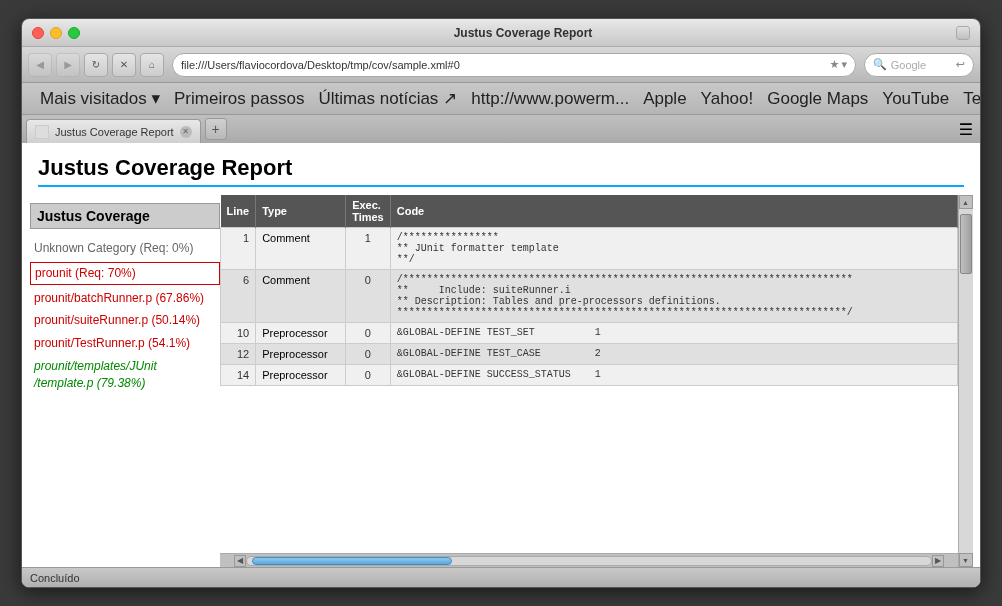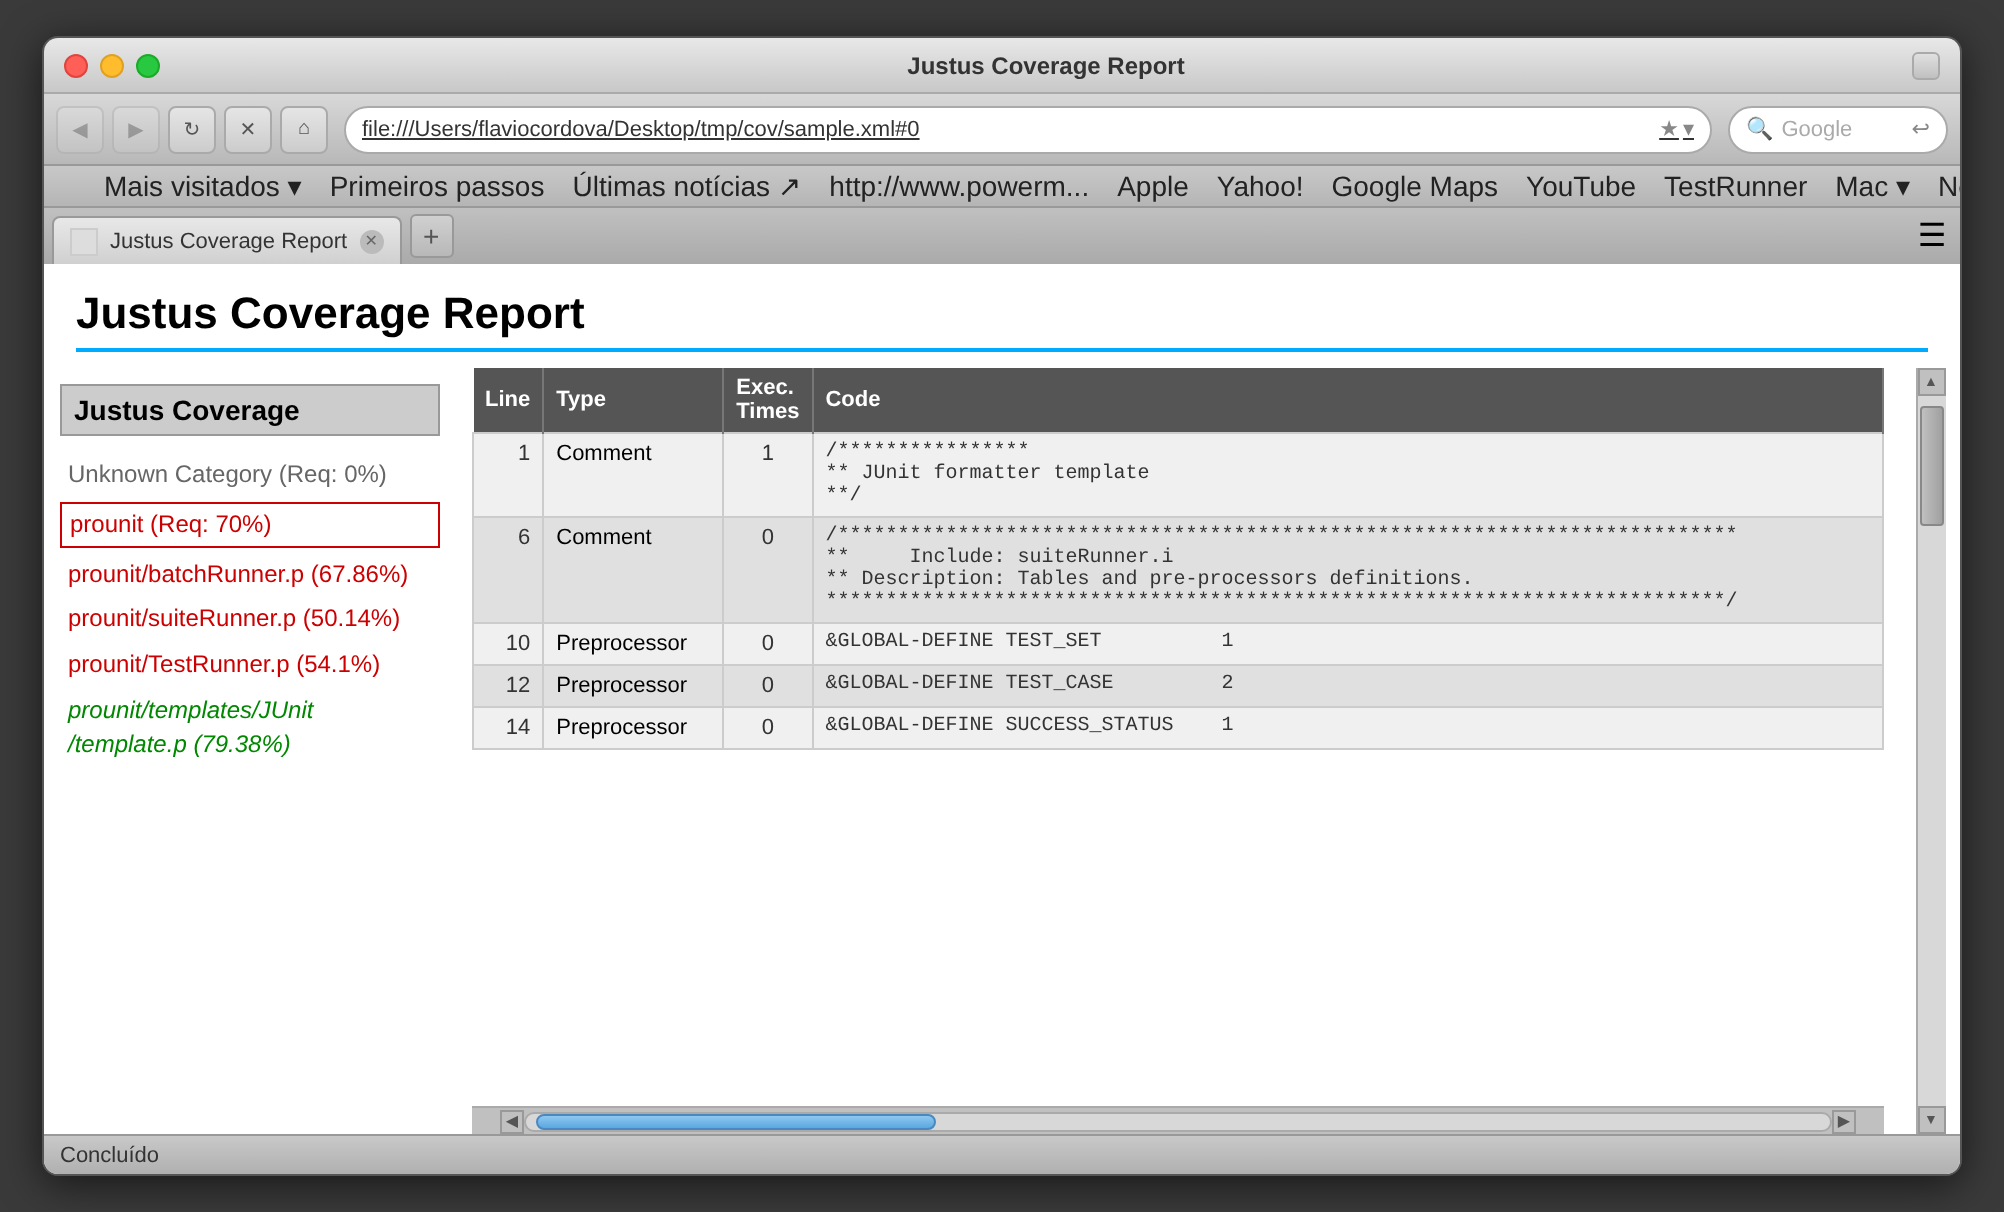--- a/index.html
+++ b/index.html
@@ -113,48 +113,47 @@
       height: 24px;
       background: white;
       border: 1px solid #aaa;
       border-radius: 12px;
       display: flex;
       align-items: center;
       padding: 0 8px;
       font-size: 11px;
       color: #333;
       margin: 0 4px;
-      text-decoration: underline;
     }
     .address-text { flex: 1; }
     .bookmark-icon { color: #888; margin-left: 4px; }
     .search-bar {
       height: 24px;
       background: white;
       border: 1px solid #aaa;
       border-radius: 12px;
       display: flex;
       align-items: center;
       padding: 0 8px;
       font-size: 11px;
       color: #888;
       width: 110px;
     }
 
     
     .bookmarks-bar {
       background: linear-gradient(to bottom, #c8c8c8, #b5b5b5);
-      height: 21px;
-      display: flex;
-      align-items: center;
-      padding: 0 24px;
+      height: 32px;
+      display: flex;
+      align-items: center;
+      padding: 0 12px;
       gap: 2px;
       flex-shrink: 0;
       border-bottom: 1px solid #999;
-      font-size: 14px;
+      font-size: 17px;
       overflow: hidden;
     }
     .bookmark-item {
       padding: 2px 6px;
       color: #222;
       cursor: pointer;
       white-space: nowrap;
       border-radius: 3px;
     }
 
@@ -234,21 +233,21 @@
       font-size: 22px;
       font-weight: bold;
       color: #000;
     }
 
     .main-area {
       display: flex;
       flex: 1;
       overflow: hidden;
       padding: 0 8px 0 8px;
-      gap: 16px;
+      gap: 0;
     }
 
     
     .sidebar {
       width: 190px;
       flex-shrink: 0;
       background: white;
       padding: 8px 0;
     }
     .sidebar-title {

